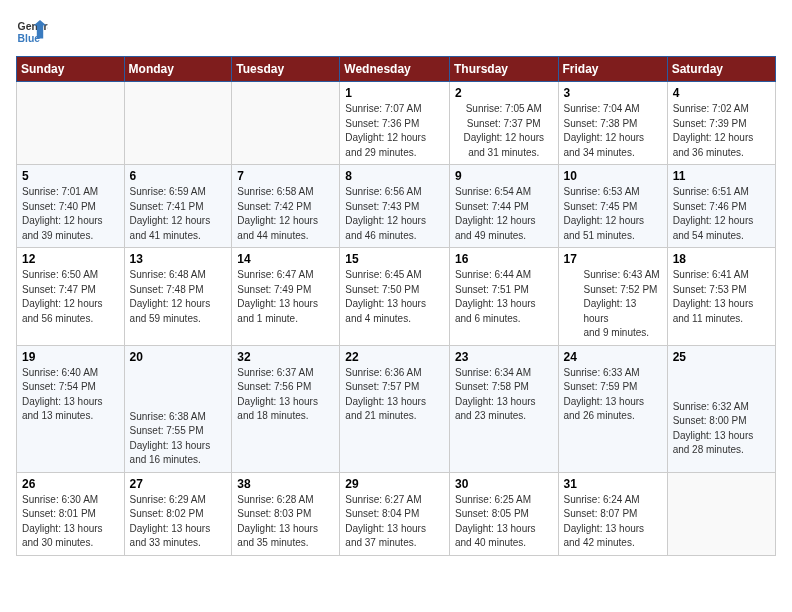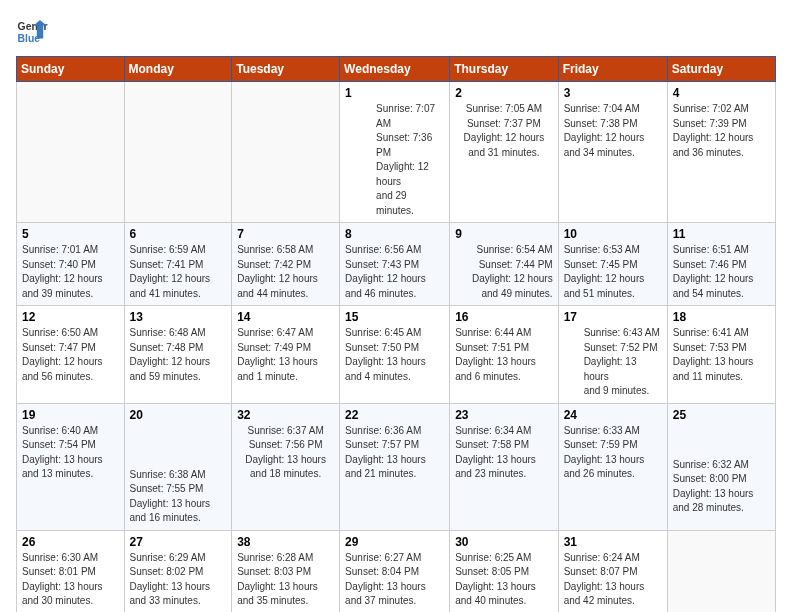--- a/index.html
+++ b/index.html
@@ -37,21 +37,21 @@
     .subtitle {
       font-size: 14px;
       color: #444;
     }
     table {
       width: 100%;
       border-collapse: collapse;
       font-size: 10.5px;
     }
     thead tr th {
-      background: #c2410c;
+      background: #7f1d1d;
       color: #fff;
       padding: 5px 4px;
       text-align: left;
       font-size: 12px;
       font-weight: bold;
       border: 1px solid #2a5a9f;
     }
     tbody tr td {
       border: 1px solid #ccc;
       vertical-align: top;
@@ -110,21 +110,21 @@
         <th>Saturday</th>
       </tr>
   </thead>
   <tbody id="calendar-body">
       <tr>
         <td class="empty"></td>
         <td class="empty"></td>
         <td class="empty"></td>
         <td>
           <span class="day-num">1</span>
-          <div class="day-detail" style="white-space: pre-line; margin-left: 31px;">Sunrise: 7:07 AM
+          <div class="day-detail" style="white-space: pre-line;">Sunrise: 7:07 AM
 Sunset: 7:36 PM
 Daylight: 12 hours
 and 29 minutes.</div>
         </td>
         <td>
           <span class="day-num">2</span>
           <div class="day-detail" style="white-space: pre-line; text-align: center;">Sunrise: 7:05 AM
 Sunset: 7:37 PM
 Daylight: 12 hours
 and 31 minutes.</div>
@@ -168,21 +168,21 @@
         </td>
         <td>
           <span class="day-num">8</span>
           <div class="day-detail" style="white-space: pre-line;">Sunrise: 6:56 AM
 Sunset: 7:43 PM
 Daylight: 12 hours
 and 46 minutes.</div>
         </td>
         <td>
           <span class="day-num">9</span>
-          <div class="day-detail" style="white-space: pre-line; text-align: right;">Sunrise: 6:54 AM
+          <div class="day-detail" style="white-space: pre-line;">Sunrise: 6:54 AM
 Sunset: 7:44 PM
 Daylight: 12 hours
 and 49 minutes.</div>
         </td>
         <td>
           <span class="day-num">10</span>
           <div class="day-detail" style="white-space: pre-line;">Sunrise: 6:53 AM
 Sunset: 7:45 PM
 Daylight: 12 hours
 and 51 minutes.</div>
@@ -256,21 +256,21 @@
         </td>
         <td>
           <span class="day-num">20</span>
           <div class="day-detail" style="white-space: pre-line; margin-top: 46px;">Sunrise: 6:38 AM
 Sunset: 7:55 PM
 Daylight: 13 hours
 and 16 minutes.</div>
         </td>
         <td>
           <span class="day-num">32</span>
-          <div class="day-detail" style="white-space: pre-line; text-align: center;">Sunrise: 6:37 AM
+          <div class="day-detail" style="white-space: pre-line;">Sunrise: 6:37 AM
 Sunset: 7:56 PM
 Daylight: 13 hours
 and 18 minutes.</div>
         </td>
         <td>
           <span class="day-num">22</span>
           <div class="day-detail" style="white-space: pre-line;">Sunrise: 6:36 AM
 Sunset: 7:57 PM
 Daylight: 13 hours
 and 21 minutes.</div>

